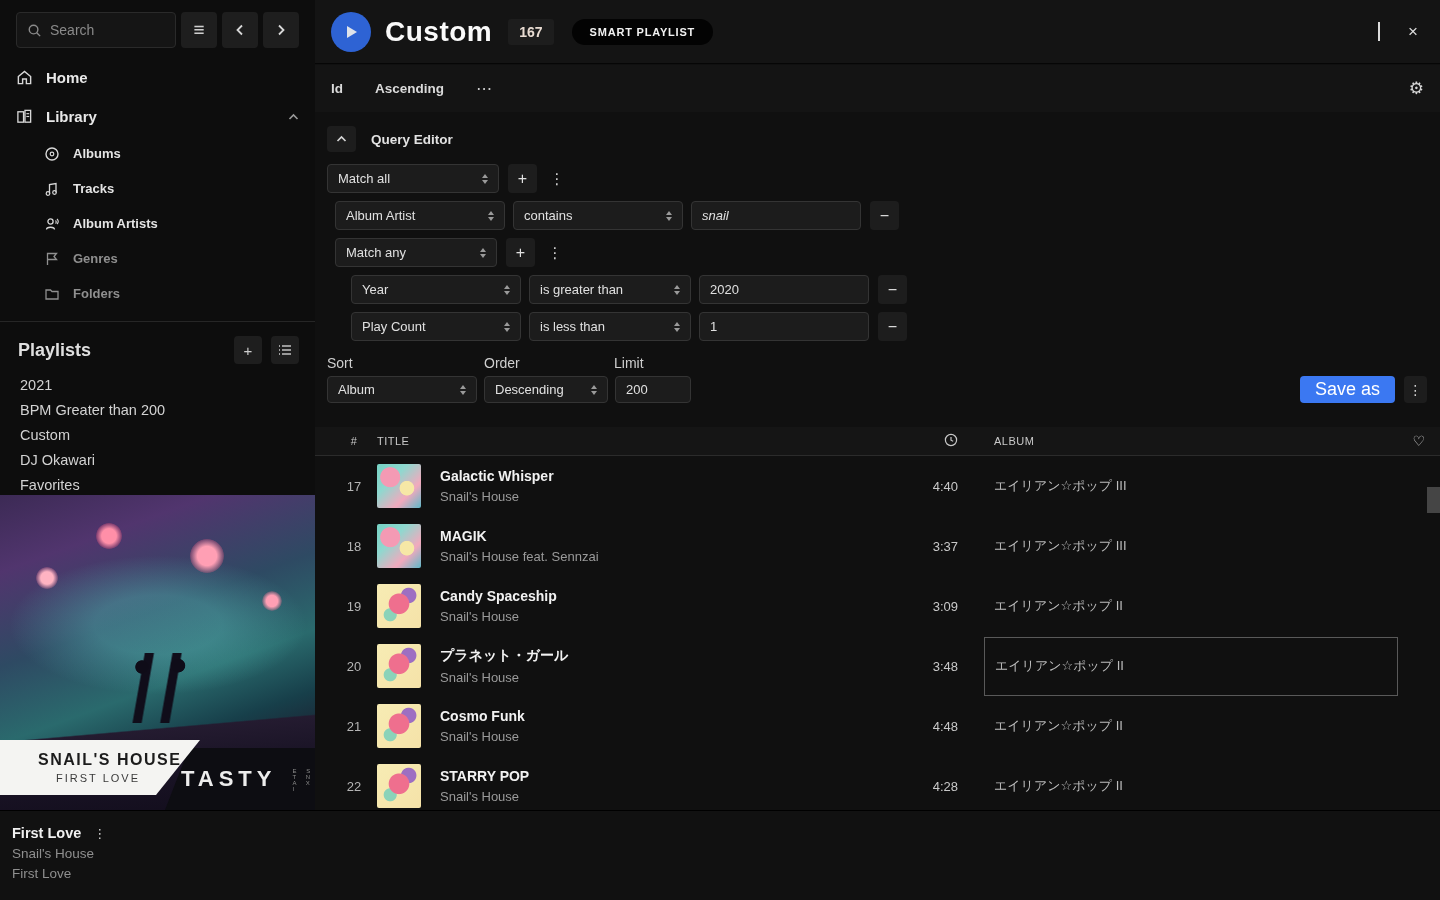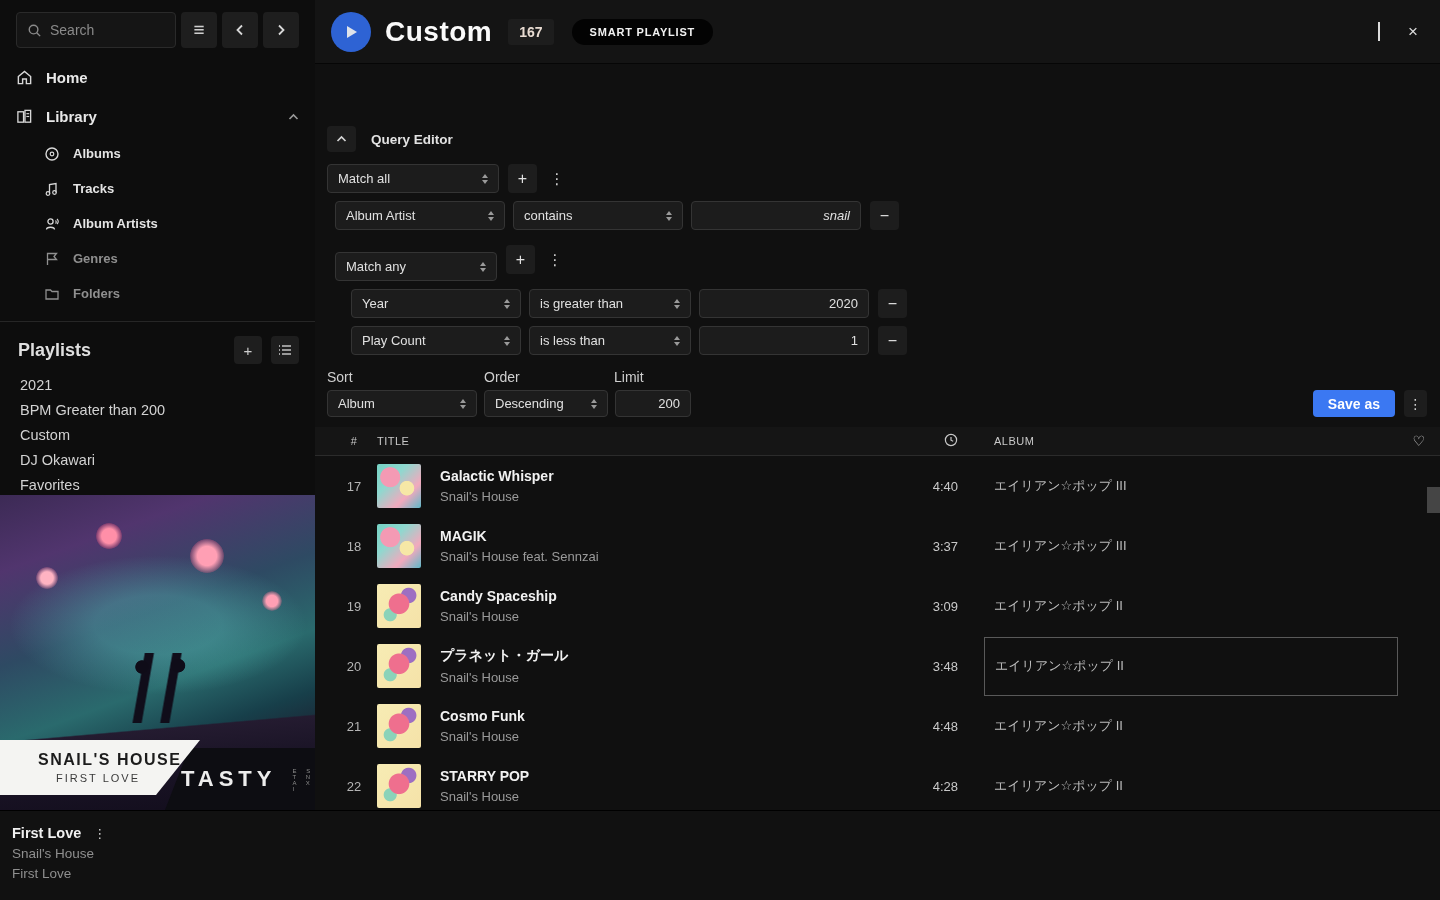--- a/index.html
+++ b/index.html
@@ -60,31 +60,31 @@
   .tb-btn { font-size:13.5px; font-weight:bold; color:#dadada; margin-right:32px; }
   .tb-ellipsis { font-size:16px; color:#cdcdcd; letter-spacing:2px; }
   .tb-gear { margin-left:auto; font-size:17px; color:#d5d5d5; }
 
   
   .query { position:absolute; left:0; top:112px; width:1125px; }
   .q-head { display:flex; align-items:center; margin:14px 0 12px 12px; }
   .q-collapse { width:29px; height:26px; background:#1d1d1d; border-radius:4px; display:flex; align-items:center; justify-content:center; }
   .q-title { font-size:13.5px; font-weight:bold; color:#e2e2e2; margin-left:15px; }
   .q-row { display:flex; align-items:center; margin-bottom:8px; }
-  .sel, .txt { height:29px; background:#1c1c1c; border:1px solid #343434; border-radius:4px; display:flex; align-items:center; padding:0 10px; font-size:13px; color:#e0e0e0;justify-content:flex-end; }
+  .sel, .txt { height:29px; background:#1c1c1c; border:1px solid #343434; border-radius:4px; display:flex; align-items:center; padding:0 10px; font-size:13px; color:#e0e0e0; }
   .sel .sel-label { flex:1; }
   .stepper { display:flex; flex-direction:column; gap:2px; margin-left:8px; }
   .stepper i { width:0; height:0; border-left:3.5px solid transparent; border-right:3.5px solid transparent; }
   .stepper .up { border-bottom:4px solid #9a9a9a; }
   .stepper .dn { border-top:4px solid #9a9a9a; }
   .icon-btn { width:29px; height:29px; background:#1d1d1d; border-radius:4px; display:flex; align-items:center; justify-content:center; color:#e0e0e0; font-size:16px; margin-left:9px; }
   .kebab-btn { width:24px; height:29px; display:flex; align-items:center; justify-content:center; color:#cfcfcf; font-size:15px; margin-left:8px; background:transparent; }
   .sort-labels { display:flex; margin:14px 12px 5px 12px; font-size:14px; color:#cfcfcf; }
   .sort-row { display:flex; align-items:center; margin-left:12px; position:relative; width:1100px; }
-  .save-btn { position:absolute; right:32px; top:0; height:27px; background:#3b78f2; color:#fff; font-size:14px; font-weight:bold; border-radius:4px; display:flex; align-items:center; padding:0 15px; }
+  .save-btn { position:absolute; right:32px; top:0; height:27px; background:#3b78f2; color:#fff; font-size:18px; font-weight:normal; border-radius:4px; display:flex; align-items:center; padding:0 15px; }
   .save-kebab { position:absolute; right:0; top:0; width:23px; height:27px; background:#1d1d1d; border-radius:4px; display:flex; align-items:center; justify-content:center; color:#cfcfcf; font-size:14px; }
 
   
   .thead { position:absolute; left:0; top:427px; width:1125px; height:29px; display:grid; grid-template-columns:46px 60px 1fr 96px 26px 414px 42px; align-items:center; border-bottom:1px solid #2b2b2b; background:#151515; font-size:11px; letter-spacing:.5px; color:#c9c9c9; padding-left:16px; }
   .thead .h-num { text-align:center; }
   .thead .h-title { grid-column:2 / span 2; }
   .thead .h-clock { text-align:right; }
   .thead .h-album { padding-left:10px; }
   .thead .h-heart { text-align:center; font-size:14px; }
   .rows { position:absolute; left:0; top:456px; width:1125px; height:354px; overflow:hidden; }
@@ -278,20 +278,26 @@
       <span class="m-title">Custom</span>
       <span class="count-badge">167</span>
       <span class="smart-pill">SMART PLAYLIST</span>
       <div class="win-ctrls">
         <span><span class="wc-min"></span></span>
         <span><span class="wc-max"></span></span>
         <span class="wc-close"><span>×</span></span>
       </div>
     </div>
 
+    <div class="m-toolbar">
+      <span class="tb-btn">Id</span>
+      <span class="tb-btn">Ascending</span>
+      <span class="tb-ellipsis">⋯</span>
+      <span class="tb-gear"><span>⚙</span></span>
+    </div>
 
     <div class="query">
       <div class="q-head">
         <span class="q-collapse">
             <svg width="11" height="8" viewBox="0 0 11 8">
               <polyline points="1.5,6 5.5,2 9.5,6" fill="none" stroke="#d5d5d5" stroke-width="1.7"></polyline>
             </svg>
           </span>
         <span class="q-title">Query Editor</span>
       </div>
@@ -329,21 +335,21 @@
         </div>
         <div class="txt" style="width:170px; margin-left:8px;font-style:italic;">
           <span>snail</span>
         </div>
         <span class="icon-btn">
             <span>−</span>
           </span>
       </div>
 
       <div class="q-row" style="margin-left:20px;">
-        <div class="sel" style="width:162px;margin-top:14px;">
+        <div class="sel" style="width:162px;">
           <span class="sel-label">Match any</span>
           <span class="stepper">
               <i class="up"></i>
               <i class="dn"></i>
             </span>
         </div>
         <span class="icon-btn">
             <span>+</span>
           </span>
         <span class="kebab-btn">

